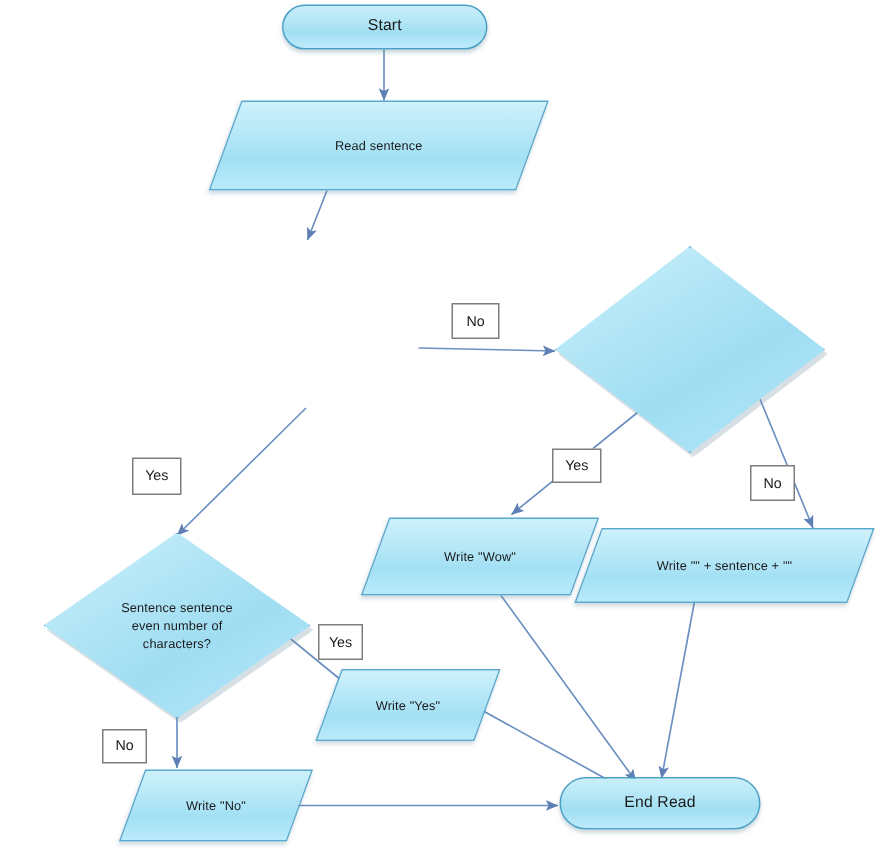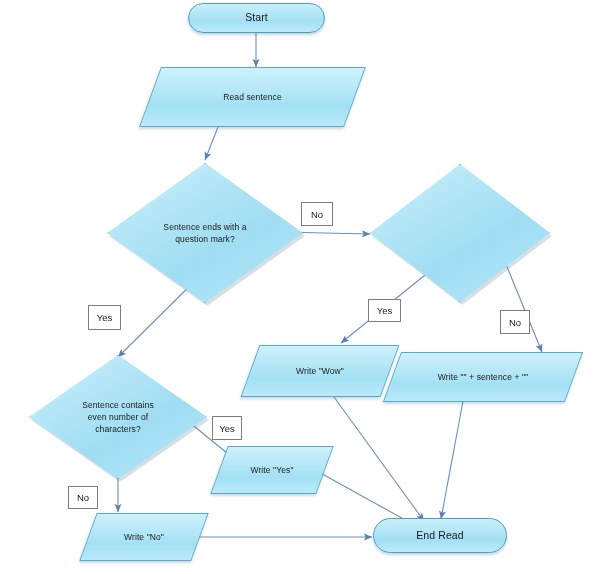--- a/index.html
+++ b/index.html
@@ -147,35 +147,30 @@
 
   <div class="node io" style="left:150px; top:67px; width:205px; height:60px;">
     <span class="skew"></span>
     <span class="label">Read sentence</span>
   </div>
 
   <div class="node terminator" style="left:188px; top:3px; width:137px; height:30px;">
     <span class="label">Start</span>
   </div>
 
-  <div class="node decision" style="left:107px; top:163px; width:196px; height:140px;">
-    <span class="dia-shadow"></span>
-    <span class="dia"></span>
-    <span class="label" style="max-width:108px;">Sentence ends with a question mark?</span>
-  </div>
 
   <div class="node decision" style="left:370px; top:164px; width:180px; height:138px;">
     <span class="dia-shadow"></span>
     <span class="dia"></span>
   </div>
 
   <div class="node decision" style="left:29px; top:355px; width:178px; height:124px;">
     <span class="dia-shadow"></span>
     <span class="dia"></span>
-    <span class="label" style="max-width:92px;">Sentence contains even number of characters?</span>
+    <span class="label" style="max-width:92px;">Sentence sentence even number of characters?</span>
   </div>
 
   <div class="node io" style="left:250px; top:345px; width:140px; height:52px;">
     <span class="skew"></span>
     <span class="label">Write "Wow"</span>
   </div>
 
   <div class="node io" style="left:392px; top:352px; width:182px; height:50px;">
     <span class="skew"></span>
     <span class="label">Write "" + sentence + ""</span>

